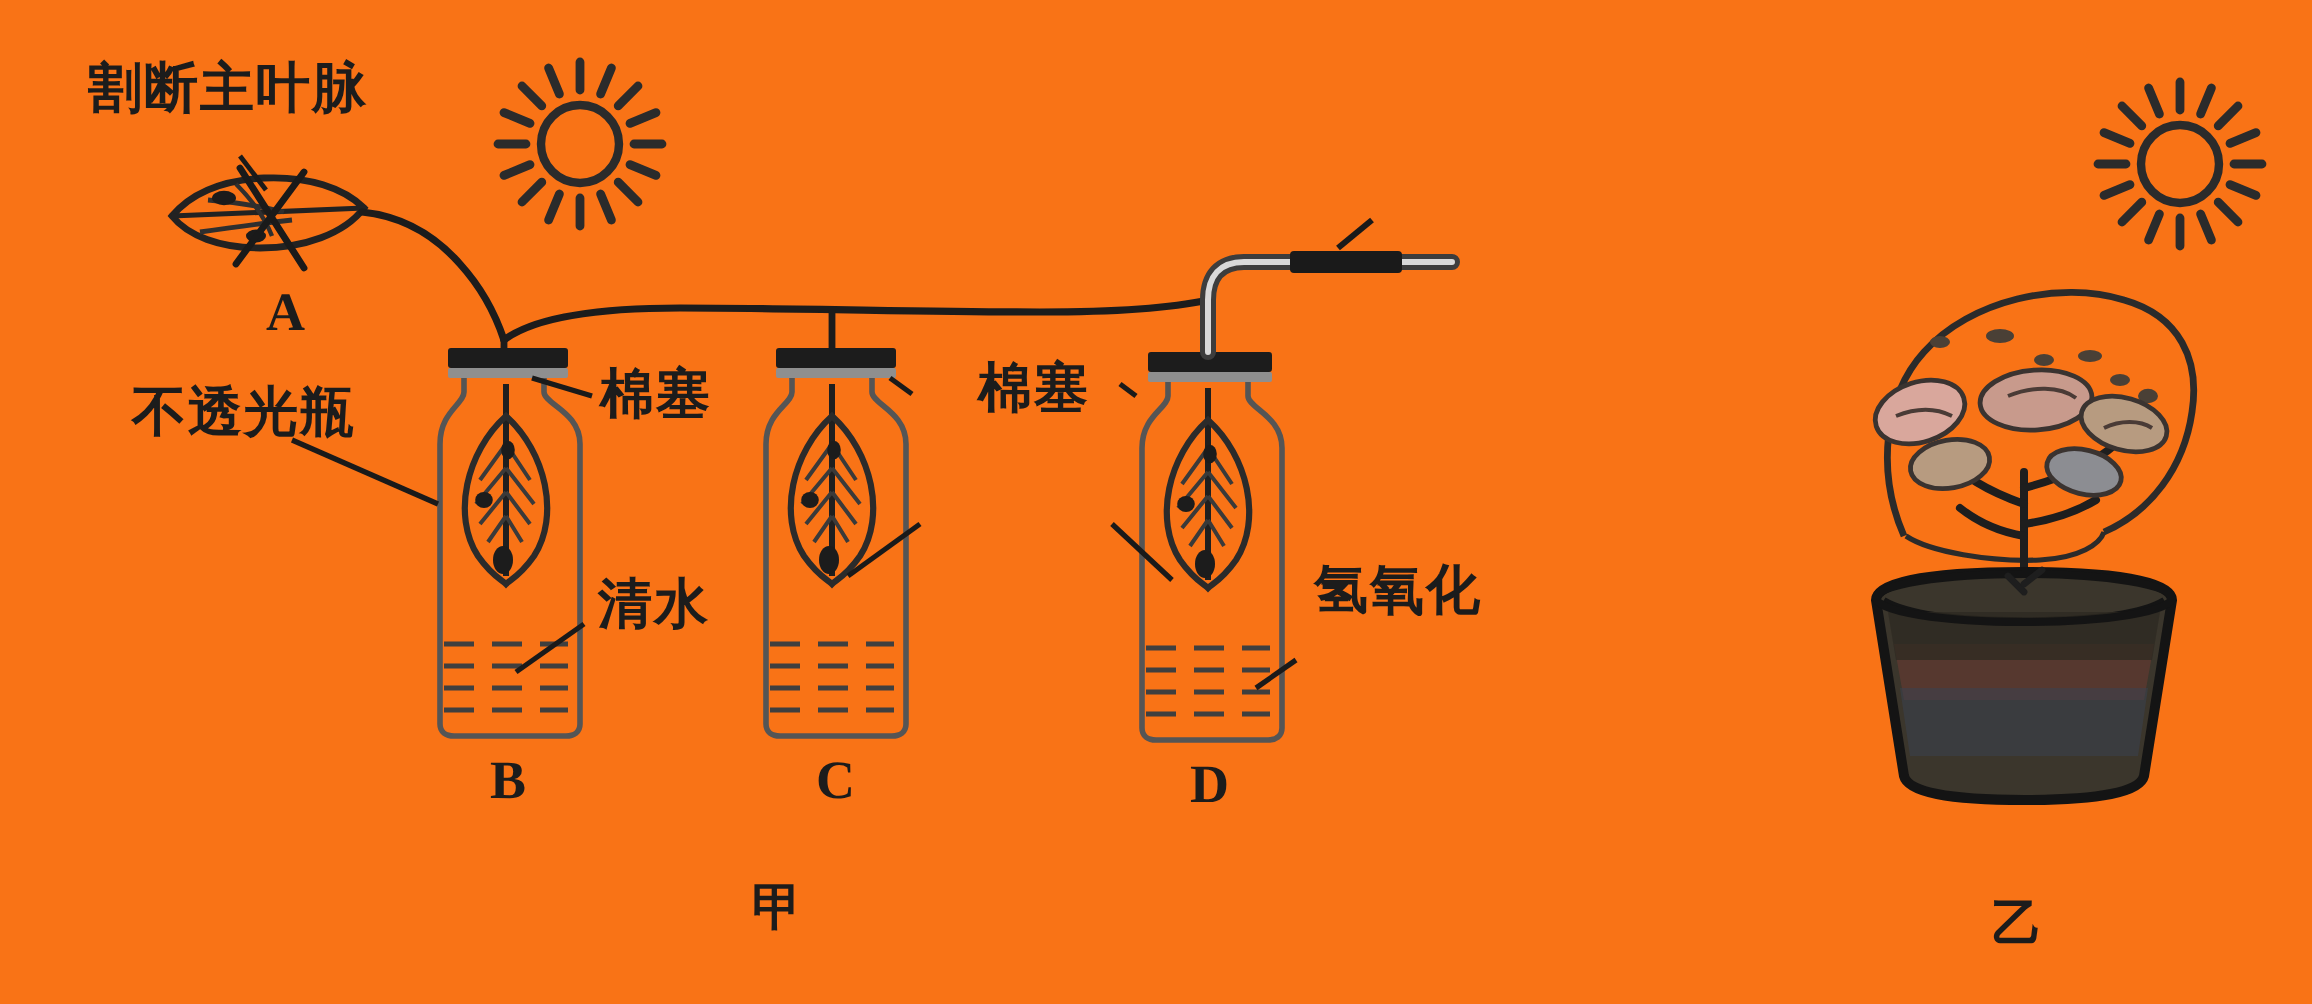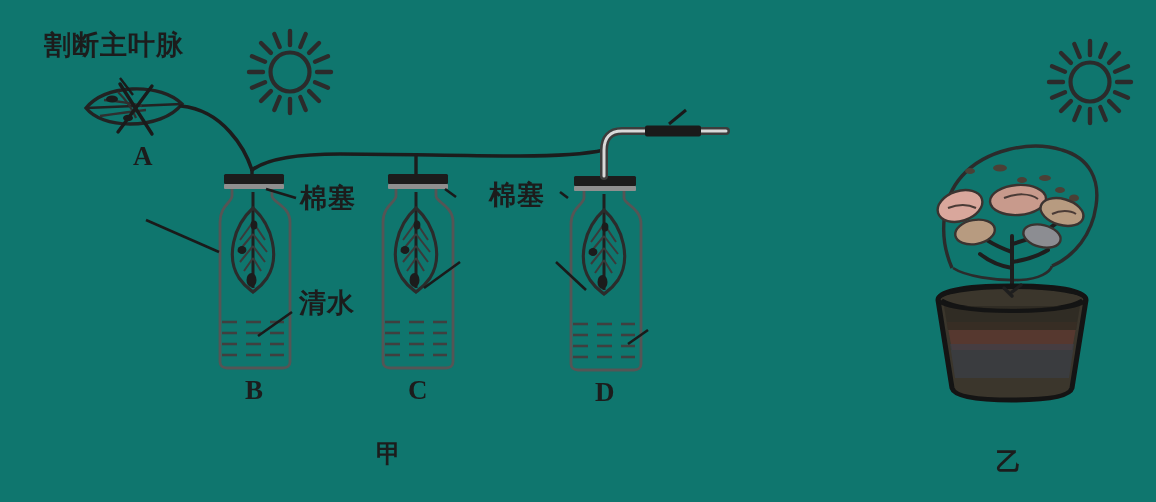--- a/index.html
+++ b/index.html
@@ -4,21 +4,21 @@
 <style>
   html, body {
     margin: 0;
     padding: 0;
     background: #ffffff;
   }
   #root {
     position: relative;
     width: 1156px;
     height: 502px;
-    background: #0f766e;
+    background: #f97316;
     font-family: "Liberation Serif", "DejaVu Serif", serif;
     overflow: hidden;
   }
   .lbl {
     position: absolute;
     color: #1c1c1c;
     font-family: "DejaVu Sans", "Liberation Sans", sans-serif;
     font-weight: 700;
     white-space: nowrap;
     letter-spacing: 1px;
@@ -245,29 +245,31 @@
         <path d="M1012,296 L1004,288"></path>
         <path d="M1012,292 L1021,285"></path>
       </g>
     </g>
   </svg>
 
   <div class="lbl cjk" style="left:44px; top:30px;">割断主叶脉</div>
 
   <div class="lbl latin" style="left:133px; top:142px;">A</div>
 
+  <div class="lbl cjk" style="left:66px; top:192px;">不透光瓶</div>
 
   <div class="lbl cjk" style="left:300px; top:183px;">棉塞</div>
 
   <div class="lbl cjk" style="left:299px; top:288px;text-align:right;">清水</div>
 
   <div class="lbl cjk" style="left:489px; top:180px;">棉塞</div>
 
 
 
+  <div class="lbl cjk" style="left:657px; top:281px;">氢氧化</div>
 
   <div class="lbl latin" style="left:245px; top:376px;">B</div>
   <div class="lbl latin" style="left:408px; top:376px;">C</div>
   <div class="lbl latin" style="left:595px; top:378px;">D</div>
 
   <div class="lbl panel-cap" style="left:376px; top:440px;">甲</div>
 
   <div class="lbl panel-cap" style="left:996px; top:448px;">乙</div>
 
 </div>

